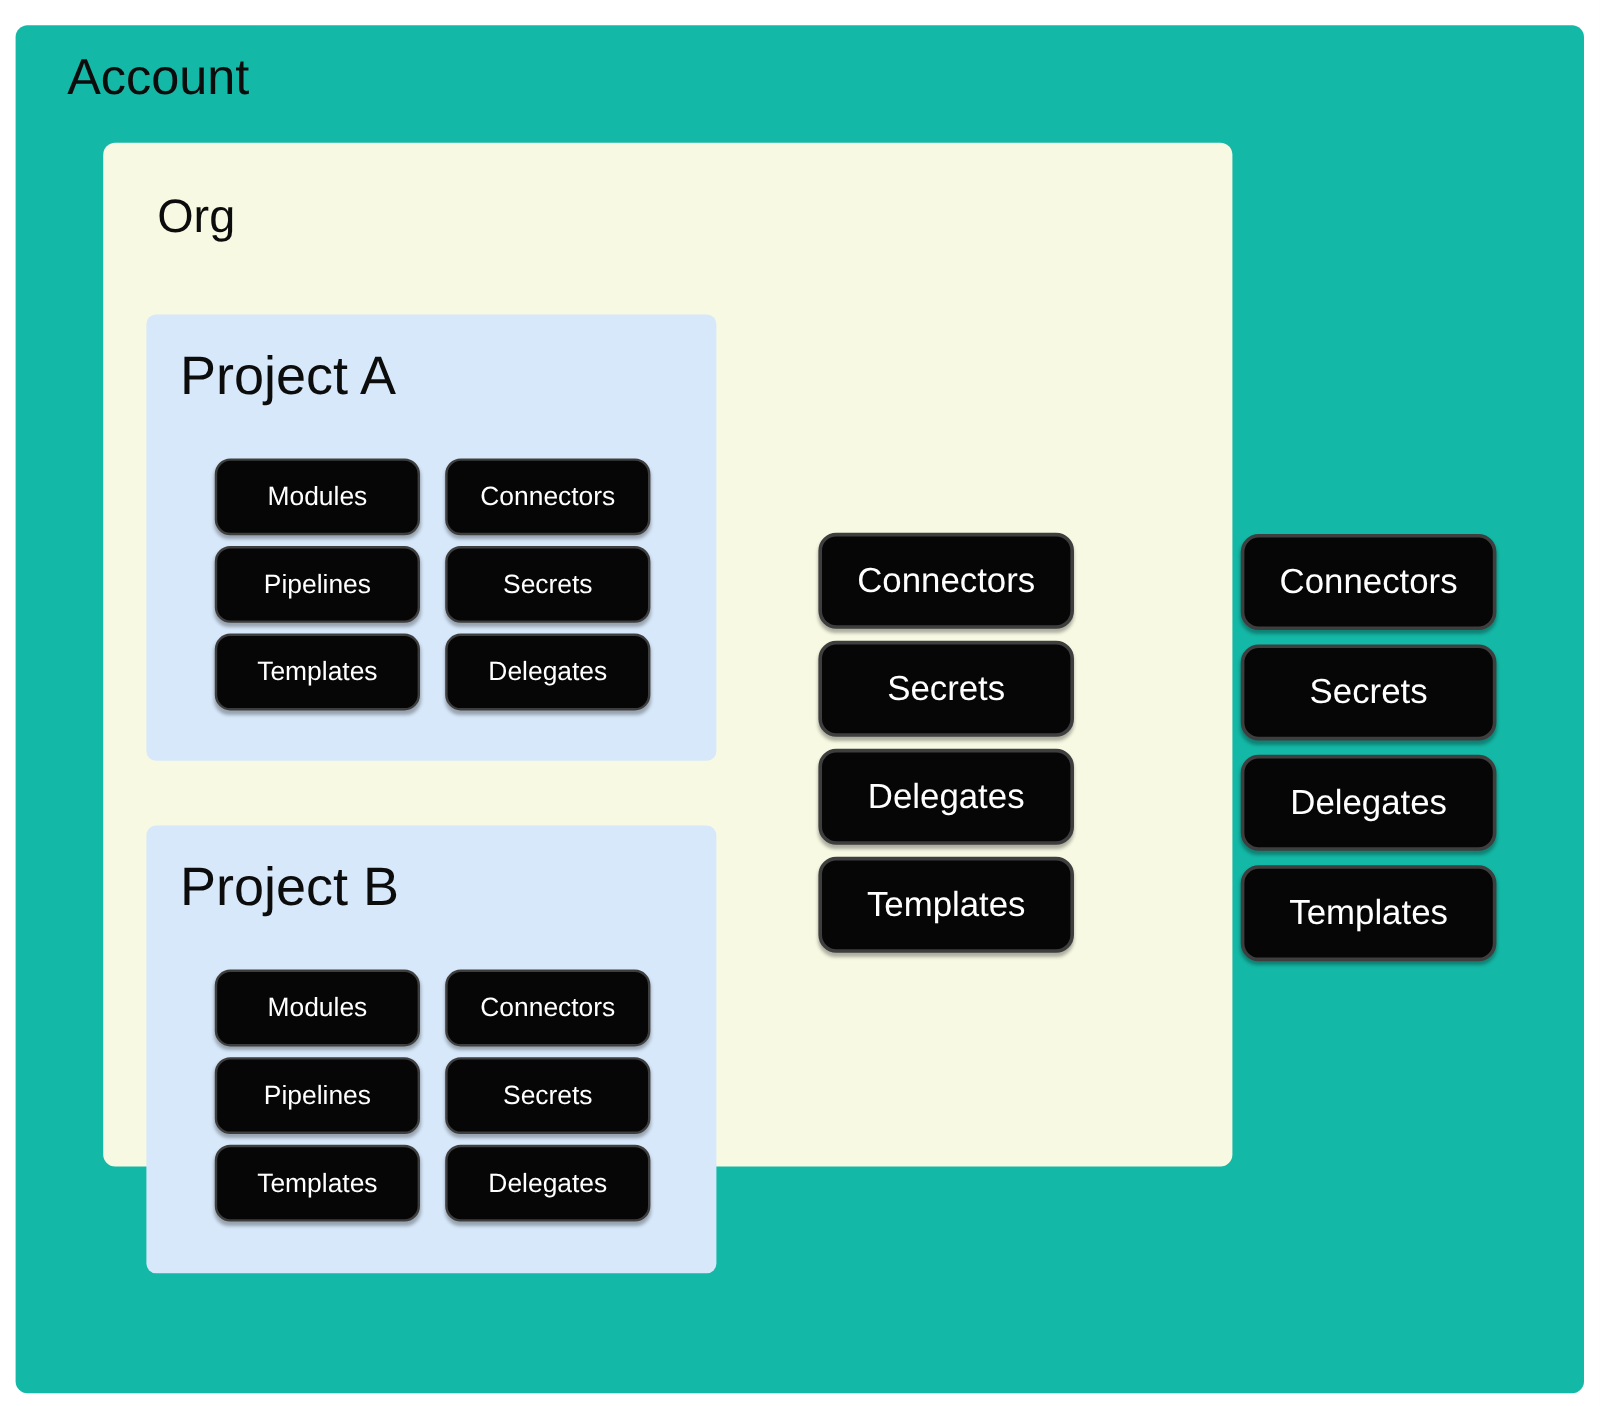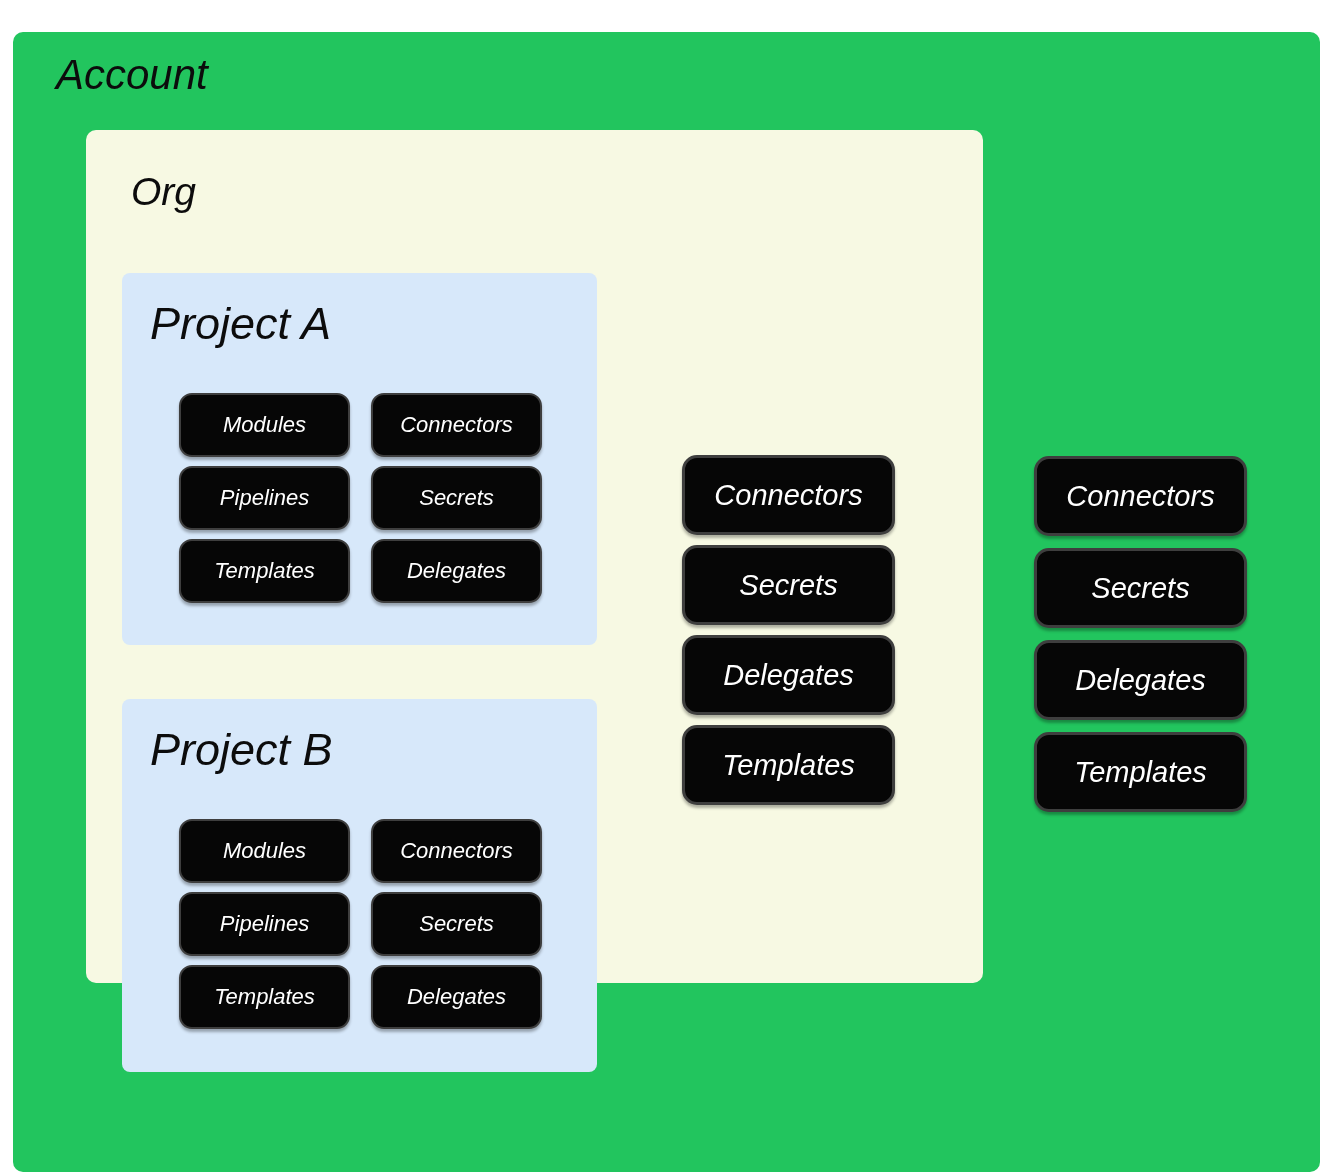--- a/index.html
+++ b/index.html
@@ -11,46 +11,46 @@
     position: relative;
     width: 1333px;
     height: 1172px;
     background: #ffffff;
     font-family: "Liberation Sans", sans-serif;
     overflow: hidden;
   }
   .account-box {
     position: absolute;
     left: 13px;
-    top: 32px;
+    top: 21px;
     width: 1307px;
     height: 1140px;
-    background: #22c55e;
+    background: #14b8a6;
     border-radius: 10px;
-    font-style: italic;
   }
   .title {
     position: absolute;
     color: #0c0c0c;
     line-height: 1;
     white-space: nowrap;
   }
   .account-title {
     left: 43px;
     top: 22px;
     font-size: 42px;
   }
   .org-box {
     position: absolute;
     left: 73px;
     top: 98px;
     width: 897px;
     height: 853px;
     background: #f7f9e3;
     border-radius: 10px;
+    padding-left: 44px;
   }
   .org-title {
     left: 45px;
     top: 42px;
     font-size: 39px;
   }
   .project-box {
     position: absolute;
     left: 36px;
     width: 475px;

